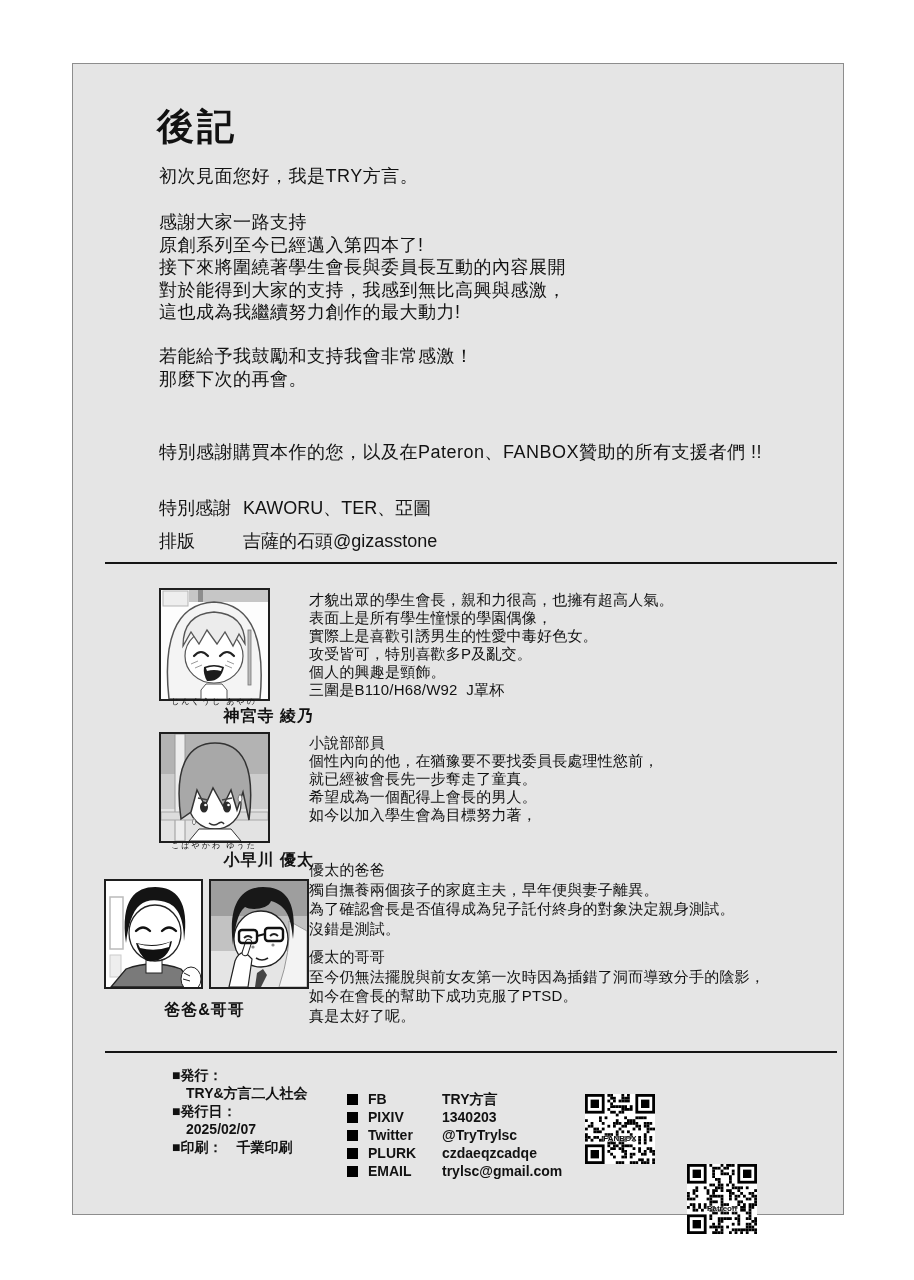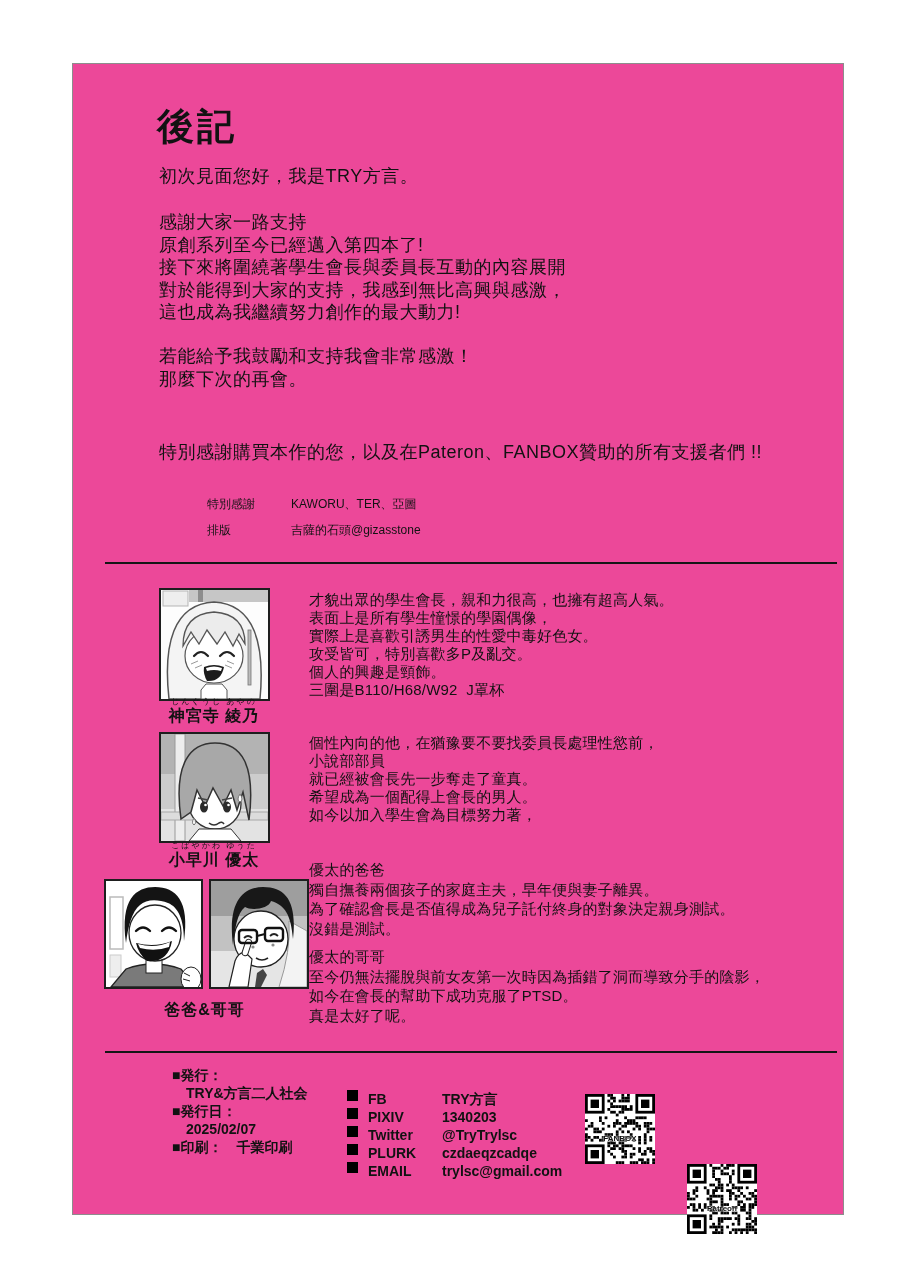--- a/index.html
+++ b/index.html
@@ -1,37 +1,37 @@
 <!DOCTYPE html>
 <html><head>
 <meta charset="utf-8">
 <style>
   html,body{margin:0;padding:0;background:#fff;}
   body{width:914px;height:1280px;position:relative;overflow:hidden;
        font-family:"Liberation Sans","DejaVu Sans",sans-serif;color:#121212;}
   .page{position:absolute;left:72px;top:63px;width:770px;height:1150px;
-        border:1px solid #8d8d8d;background:#ec4899;}
+        border:1px solid #8d8d8d;background:#e5e5e5;}
   .abs{position:absolute;}
   .tline{white-space:pre;}
   .page-title{font-size:37px;font-weight:700;letter-spacing:3px;}
   .body-text{font-size:18px;line-height:22.5px;font-weight:500;letter-spacing:.5px;}
   .desc{font-size:15px;line-height:18px;letter-spacing:.2px;}
   .desc19{font-size:15px;line-height:19.5px;letter-spacing:.2px;}
-  .credit-row{display:flex;font-size:12px;font-weight:500;margin-bottom:9px;margin-left:48px;}
+  .credit-row{display:flex;font-size:18px;font-weight:500;margin-bottom:9px;}
   .credit-label{width:84px;}
   .divider{height:2px;background:#151515;}
   .portrait{border:2px solid #1e1e1e;background:#fff;overflow:hidden;}
   .portrait svg{display:block;}
   .namebox{text-align:center;}
   .furigana{font-size:8px;letter-spacing:2px;line-height:10px;}
-  .charname{font-size:16px;font-weight:600;letter-spacing:1px;line-height:18px;}
+  .charname{font-size:16px;font-weight:600;letter-spacing:1px;line-height:18px;text-align:right;}
   .foot{font-size:14px;font-weight:700;line-height:18px;}
   .pub-line{white-space:pre;}
   .pub-indent{padding-left:14px;}
-  .social-row{display:flex;height:18px;}
+  .social-row{display:flex;align-items:center;height:18px;}
   .sq{width:11px;height:11px;background:#000;display:inline-block;margin-right:10px;flex:0 0 auto;}
   .social-label{width:74px;flex:0 0 auto;}
   .qr{width:70px;height:70px;position:relative;}
   .qr-label{position:absolute;left:0;right:0;top:57%;text-align:center;font-size:8px;
             font-weight:700;color:#111;text-shadow:0 0 2px #fff,0 0 2px #fff;}
 </style>
 </head>
 <body>
 
 <div class="page">
@@ -117,22 +117,22 @@
       <path d="M79,60 q4,6 0,8 q-4,-2 0,-8 Z" fill="#fff" stroke="#777"></path>
       <path d="M33,84 q3,5 0,7 q-3,-2 0,-7 Z" fill="#fff" stroke="#777"></path>
       <path d="M28,107 L38,95 L70,95 L80,107 Z" fill="#fff" stroke="#333"></path>
     </svg>
   </div>
   <div class="abs namebox" style="left:41px;top:777px;width:200px;">
     <div class="furigana">こばやかわ ゆうた</div>
     <div class="charname">小早川 優太</div>
   </div>
   <div class="abs desc" style="left:236px;top:670px;">
+      <div class="tline">小說部部員</div>
       <div class="tline">個性內向的他，在猶豫要不要找委員長處理性慾前，</div>
-      <div class="tline">小說部部員</div>
       <div class="tline">就已經被會長先一步奪走了童真。</div>
       <div class="tline">希望成為一個配得上會長的男人。</div>
       <div class="tline">如今以加入學生會為目標努力著，</div>
     </div>
 
   <div class="abs portrait" style="left:31px;top:815px;width:95px;height:106px;">
     <svg width="95" height="106" viewBox="0 0 95 106" xmlns="http://www.w3.org/2000/svg">
       <rect width="95" height="106" fill="#fff"></rect>
       <rect x="4" y="16" width="13" height="52" fill="none" stroke="#bbb" stroke-width="1.5"></rect>
       <rect x="4" y="74" width="11" height="22" fill="#eee" stroke="#ccc"></rect>

